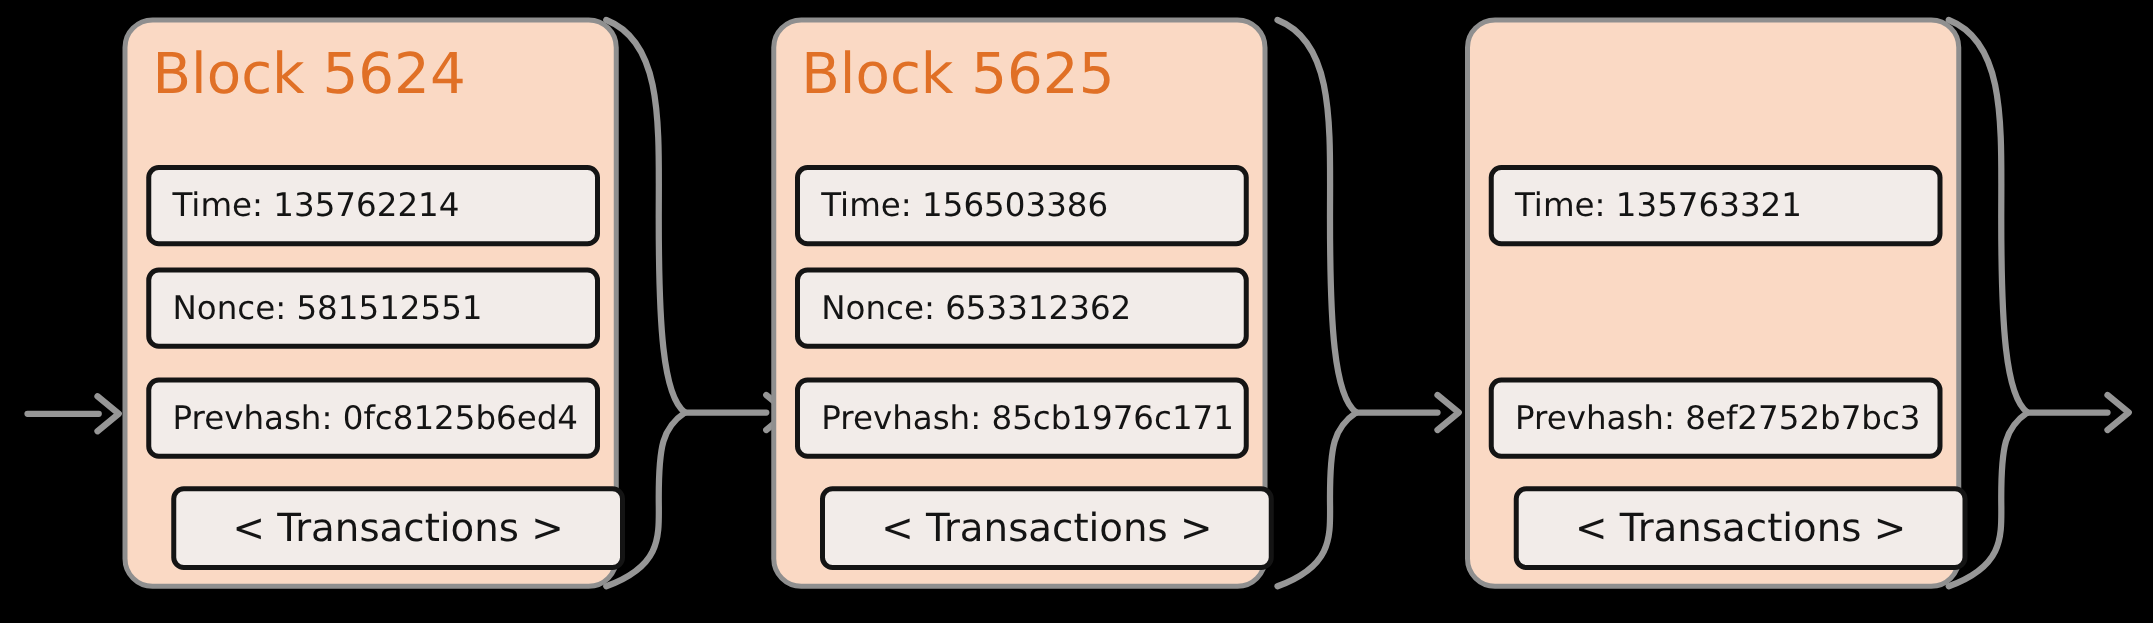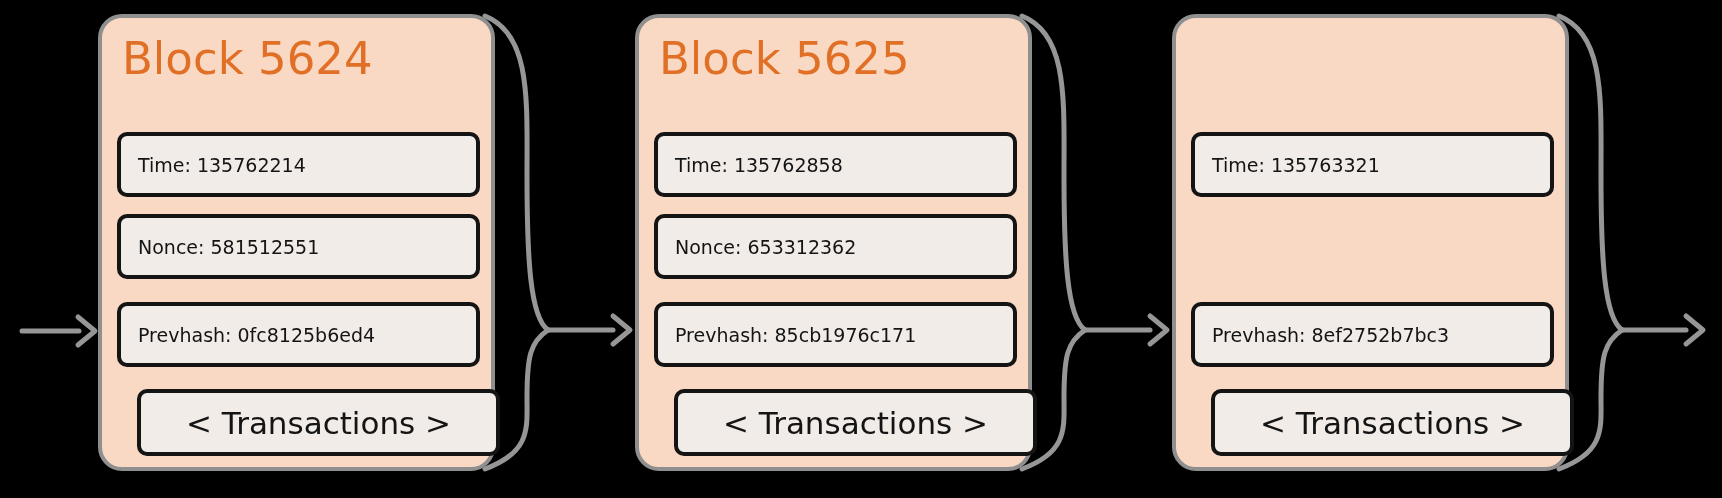--- a/index.html
+++ b/index.html
@@ -48,37 +48,37 @@
     left: 15px;
     width: 363px;
     height: 65px;
     box-sizing: border-box;
     background: var(--field-fill, #f2ece9);
     border: 4px solid var(--field-border, #141414);
     border-radius: 10px;
     display: flex;
     align-items: center;
     padding: 0 17px;
-    font-size: 19px;
+    font-size: 26px;
     color: var(--field-text, #141414);
     white-space: nowrap;
   }
   .f-time  { top: 114px; }
   .f-nonce { top: 196px; }
   .f-prev  { top: 284px; }
   .f-tx {
     top: 371px;
     height: 67px;
     justify-content: center;
     padding: 0;
     font-size: 31px;
     margin-left: 20px;
   }
   .b1 { left: 98px; }
-  .b2 { left: 635px; }
+  .b2 { left: 617px; }
   .b3 { left: 1172px; }
 </style>
 </head>
 <body>
 
 <div class="canvas">
 
   <svg class="connectors" viewBox="0 0 1722 498" xmlns="http://www.w3.org/2000/svg">
     <g>
       <path d="M 22 331 L 79 331"></path>
@@ -107,21 +107,21 @@
   <div class="block b1">
     <div class="block-title">Block 5624</div>
     <div class="field f-time">Time: 135762214</div>
     <div class="field f-nonce">Nonce: 581512551</div>
     <div class="field f-prev">Prevhash: 0fc8125b6ed4</div>
     <div class="field f-tx">&lt; Transactions &gt;</div>
   </div>
 
   <div class="block b2">
     <div class="block-title">Block 5625</div>
-    <div class="field f-time">Time: 135762858</div>
+    <div class="field f-time">Time: 156503386</div>
     <div class="field f-nonce">Nonce: 653312362</div>
     <div class="field f-prev">Prevhash: 85cb1976c171</div>
     <div class="field f-tx">&lt; Transactions &gt;</div>
   </div>
 
   <div class="block b3">
     <div class="field f-time">Time: 135763321</div>
     <div class="field f-prev">Prevhash: 8ef2752b7bc3</div>
     <div class="field f-tx">&lt; Transactions &gt;</div>
   </div>

